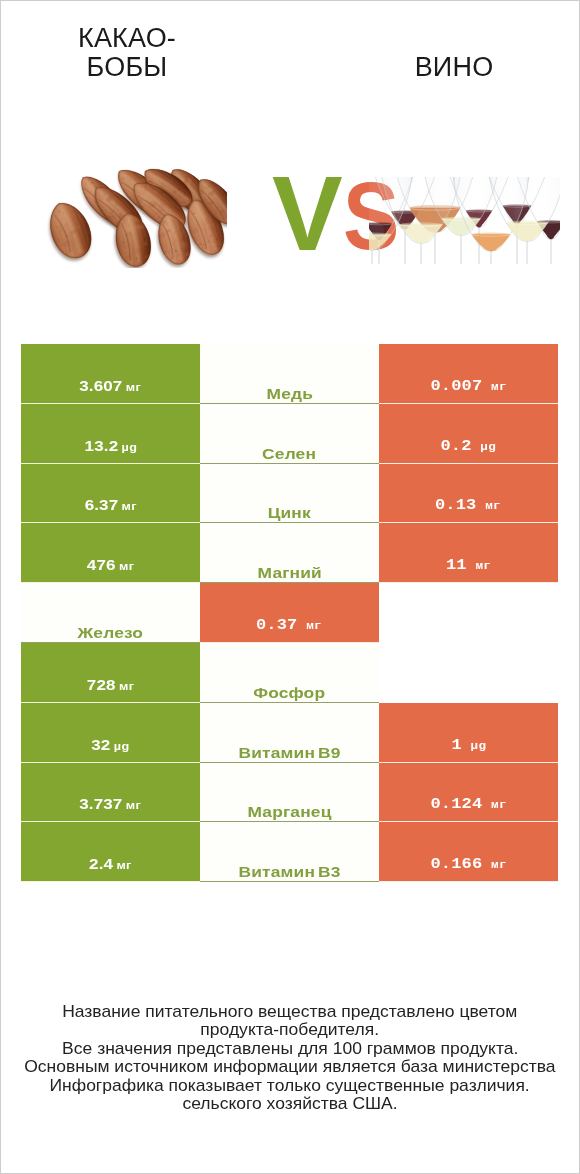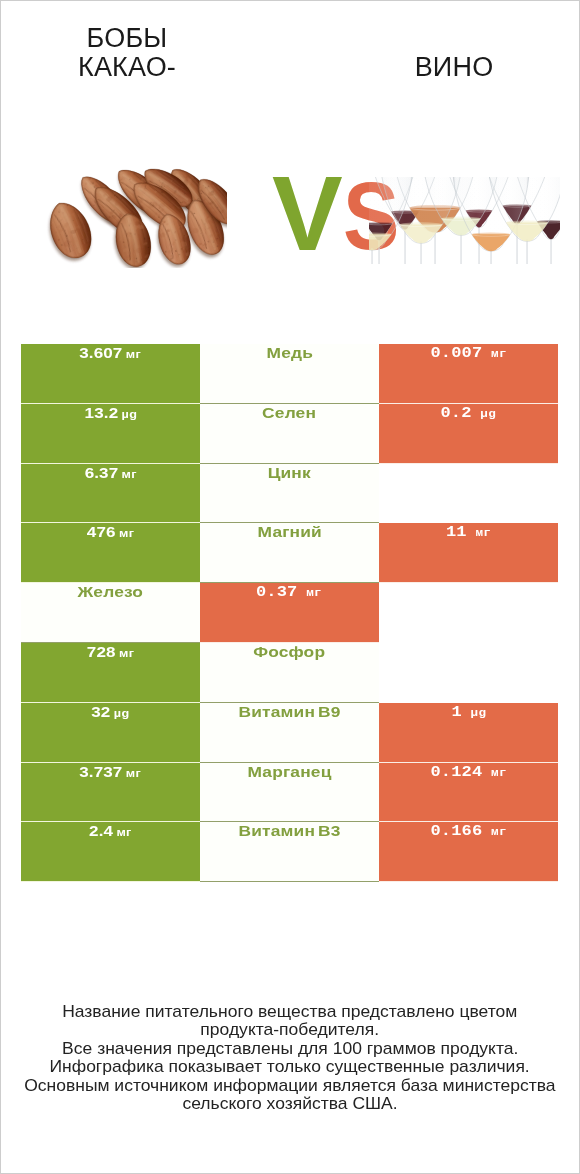--- a/index.html
+++ b/index.html
@@ -28,21 +28,21 @@
   .vs .s { color:#E2694A; display:inline-block; font-size:96px;
            transform:scaleX(0.88) translateY(-1.5px); transform-origin:left center;
            margin-left:0px; }
 
   #img-left  { position:absolute; left:45px; top:164px; width:181px; height:103px; }
   #img-right { position:absolute; left:368px; top:176px; width:191px; height:87px; }
 
   
   #table { position:absolute; left:20px; top:343px; width:538px; }
   .row { position:relative; height:59.8px; display:flex; }
-  .cell { box-sizing:border-box; display:flex; align-items:flex-start;
+  .cell { box-sizing:border-box; display:flex; align-items:flex-end;
           justify-content:center; }
   .cell-left  { width:179px; background:#82A630; color:#fff;
                 border-bottom:1px solid #f2f6dd; }
   .cell-mid   { width:179px; background:#fefffb; color:#83a03f;
                 border-bottom:1px solid #93a06a;
                 font-weight:bold; font-size:15.5px; letter-spacing:0.15px;
                 }
   .cell-mid > span { display:inline-block; transform:scaleX(1.12);
                      word-spacing:-1.8px; }
   .cell-right { width:179px; background:#E36B48; color:#fff;
@@ -59,22 +59,22 @@
   #footer > div { display:block; }
   #footer > div > span { display:inline-block; transform:scaleX(1.055); }
 </style>
 </head>
 <body>
 
 <div id="page">
 
   <div class="hero">
     <div class="title" id="title-left">
+        <div>КАКАО-</div>
         <div>БОБЫ</div>
-        <div>КАКАО-</div>
       </div>
     <div class="title" id="title-right">ВИНО</div>
     <div class="vs"><span class="v">V</span><span class="s">S</span></div>
     <div id="img-left"><svg viewBox="0 0 181 103" width="100%" height="100%" preserveAspectRatio="none" xmlns="http://www.w3.org/2000/svg">
           <defs>
             <filter id="sft" x="-20%" y="-20%" width="140%" height="140%">
               <feGaussianBlur stdDeviation="0.55"></feGaussianBlur>
             </filter>
             <filter id="shdw" x="-40%" y="-40%" width="180%" height="180%">
               <feGaussianBlur stdDeviation="1.6"></feGaussianBlur>
@@ -1036,20 +1036,23 @@
           <span class="val">0.2 <span class="u">µg</span></span>
         </div>
       </div>
       <div class="row">
         <div class="cell cell-left">
           <span class="val">6.37 <span class="u">мг</span></span>
         </div>
         <div class="cell cell-mid">
           <span>Цинк</span>
         </div>
+        <div class="cell cell-right">
+          <span class="val">0.13 <span class="u">мг</span></span>
+        </div>
       </div>
       <div class="row">
         <div class="cell cell-left">
           <span class="val">476 <span class="u">мг</span></span>
         </div>
         <div class="cell cell-mid">
           <span>Магний</span>
         </div>
         <div class="cell cell-right">
           <span class="val">11 <span class="u">мг</span></span>
@@ -1103,18 +1106,18 @@
         <div class="cell cell-right">
           <span class="val">0.166 <span class="u">мг</span></span>
         </div>
       </div>
     </div>
 
   <div id="footer">
       <div><span>Название питательного вещества представлено цветом</span></div>
       <div><span>продукта-победителя.</span></div>
       <div><span>Все значения представлены для 100 граммов продукта.</span></div>
+      <div><span>Основным источником информации является база министерства</span></div>
       <div><span>Инфографика показывает только существенные различия.</span></div>
-      <div><span>Основным источником информации является база министерства</span></div>
       <div><span>сельского хозяйства США.</span></div>
     </div>
 
 </div>
 
 </body></html>

